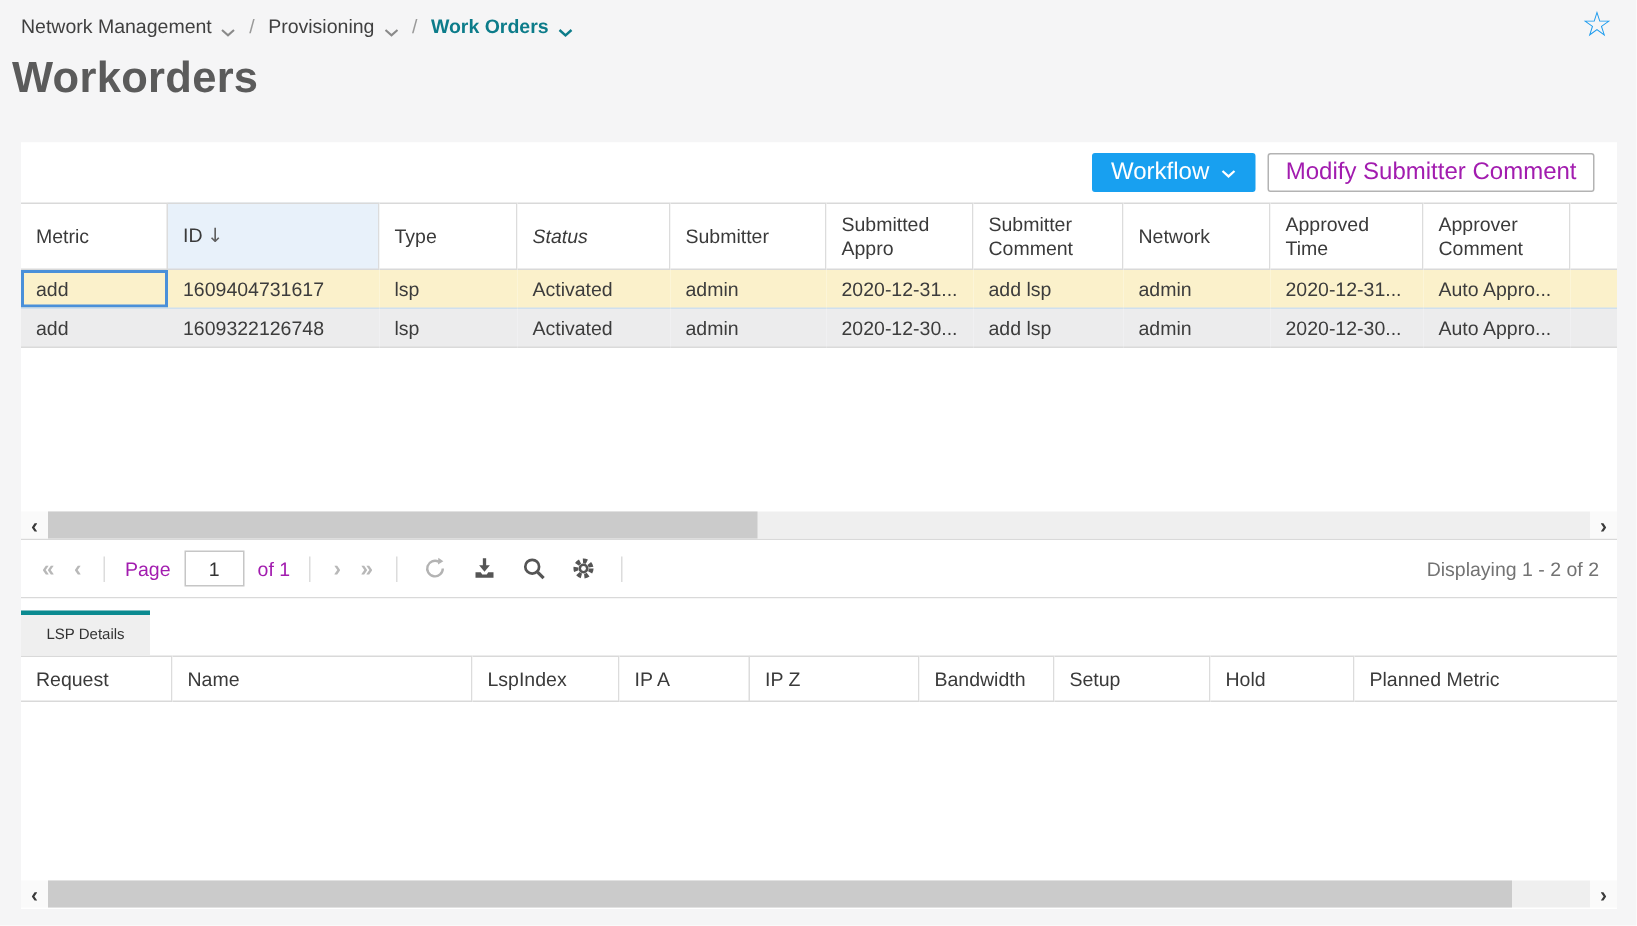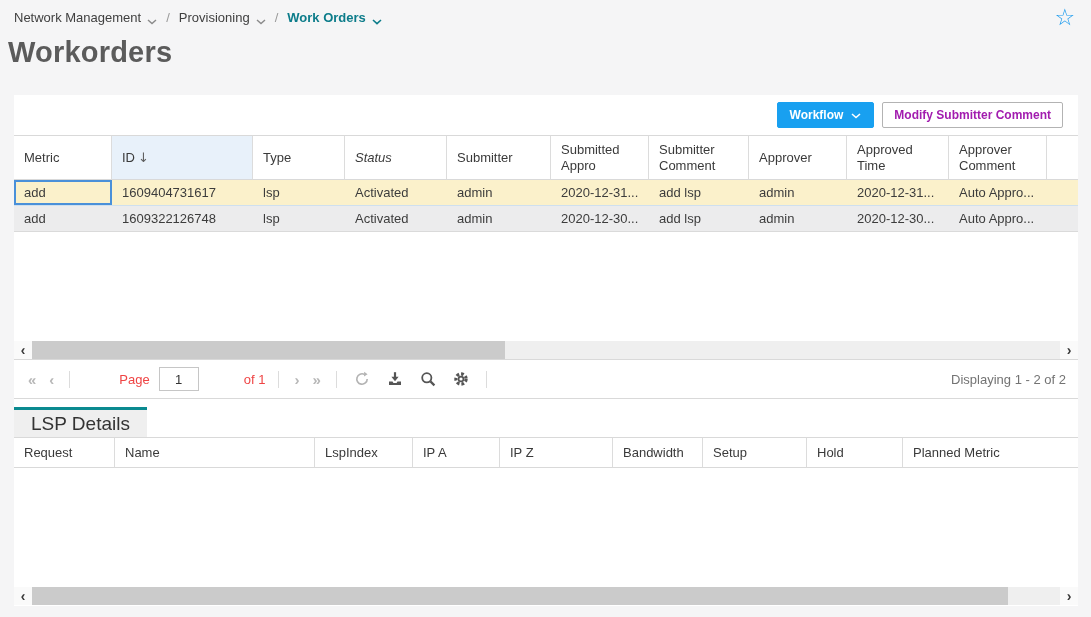--- a/index.html
+++ b/index.html
@@ -19,21 +19,21 @@
   .bc-sep { color:#9a9a9a; }
   .fav-star { position:absolute; right:16px; top:6px; font-size:23px; line-height:23px; color:#1c9bee;
               font-family:"DejaVu Sans", sans-serif; cursor:pointer; }
   .page-title { position:absolute; left:8px; top:36px; font-size:29px; font-weight:700; color:#5b5b5b; letter-spacing:.2px; }
 
   
   .panel { position:absolute; left:14px; top:95px; width:1064px; height:511px; background:#fff; }
 
   
   .actions { height:40px; display:flex; align-items:center; justify-content:flex-end; gap:8px; padding-right:15px; background:#fff; }
-  .btn { height:26px; font-size:12px; font-family:inherit; border-radius:2px; cursor:pointer; display:inline-flex; align-items:center;font-weight:bold; }
+  .btn { height:26px; font-size:16px; font-family:inherit; border-radius:2px; cursor:pointer; display:inline-flex; align-items:center; }
   .btn-blue { background:#18a0f0; border:1px solid #18a0f0; color:#fff; padding:0 12px; gap:8px; }
   .btn-blue .chev { display:inline-flex; margin-top:2px; }
   .btn-white { background:#fff; border:1px solid #b3b3b3; color:#a21caf; padding:0 11px; }
 
   
   table.grid { table-layout:fixed; border-collapse:separate; border-spacing:0; width:1064px; font-size:13px; }
   .grid th {
     background:#fff; font-weight:400; text-align:left; color:#3a3a3a;
     border-top:1px solid #d9d9d9; border-bottom:1px solid #d9d9d9; border-right:1px solid #dcdcdc;
     padding:4px 10px; vertical-align:middle; overflow:hidden; white-space:normal; line-height:16px; cursor:pointer;
@@ -56,30 +56,30 @@
   .hscroll { height:18px; display:flex; align-items:stretch; background:#fff; }
   .scroll-arrow { width:18px; display:flex; align-items:center; justify-content:center; color:#3a3a3a; font-weight:700; font-size:14px; line-height:1; cursor:pointer; background:#fafafa; }
   .scroll-track { flex:1; background:#efefef; position:relative; cursor:pointer; }
   .scroll-thumb { position:absolute; top:0; bottom:0; background:#cbcbcb; cursor:grab; }
 
   
   .pagination { height:40px; border-top:1px solid #d9d9d9; border-bottom:1px solid #d9d9d9; background:#fff;
                 display:flex; align-items:center; padding:0 12px; gap:9px; color:#555; }
   .pg-nav { font-size:15px; color:#b8b8b8; font-weight:700; cursor:pointer; display:inline-flex; align-items:center; padding:0 2px; }
   .pg-sep { border-left:1px solid #dcdcdc; height:17px; margin:0 4px; }
-  .pg-label { color:#ef4444;margin-left:36px; }
+  .pg-label { color:#a21caf; }
   .pg-input { width:40px; height:24px; border:1px solid #c6c6c6; text-align:center; font-size:13px; font-family:inherit; color:#333; }
   .pg-icon { width:20px; height:18px; display:inline-flex; align-items:center; justify-content:center; cursor:pointer; margin:0 2px; }
   .displaying { margin-left:auto; color:#737373; }
 
   
   .tab-gap { height:8px; background:#fff; }
   .tabbar { height:30px; background:#fff; display:flex; }
   .tab { background:#efefef; border-top:3px solid #0a8a90; padding:0 17px; display:flex; align-items:center;
-         font-size:19px; color:#333; cursor:pointer; }
+         font-size:10px; color:#333; cursor:pointer; }
 </style>
 </head>
 <body>
 
 <div class="topbar">
   <div class="breadcrumb">
     <span class="crumb">
       <span>Network Management</span>
       <span class="chev">
         <svg width="10" height="6" viewBox="0 0 10 6">
@@ -140,21 +140,21 @@
     </colgroup>
     <thead>
       <tr>
         <th><span class="hdr-label">Metric</span></th>
         <th class="sorted"><span class="hdr-label">ID</span><span class="sort-arrow">↓</span></th>
         <th><span class="hdr-label">Type</span></th>
         <th class="filtered"><span class="hdr-label">Status</span></th>
         <th><span class="hdr-label">Submitter</span></th>
         <th><span class="hdr-label">Submitted Appro</span></th>
         <th><span class="hdr-label">Submitter Comment</span></th>
-        <th><span class="hdr-label">Approver</span></th>
+        <th><span class="hdr-label">Network</span></th>
         <th><span class="hdr-label">Approved Time</span></th>
         <th><span class="hdr-label">Approver Comment</span></th>
         <th class="spacer"></th>
       </tr>
     </thead>
     <tbody>
       <tr class="row-selected">
         <td class="focused">add</td>
         <td>1609404731617</td>
         <td>lsp</td>

